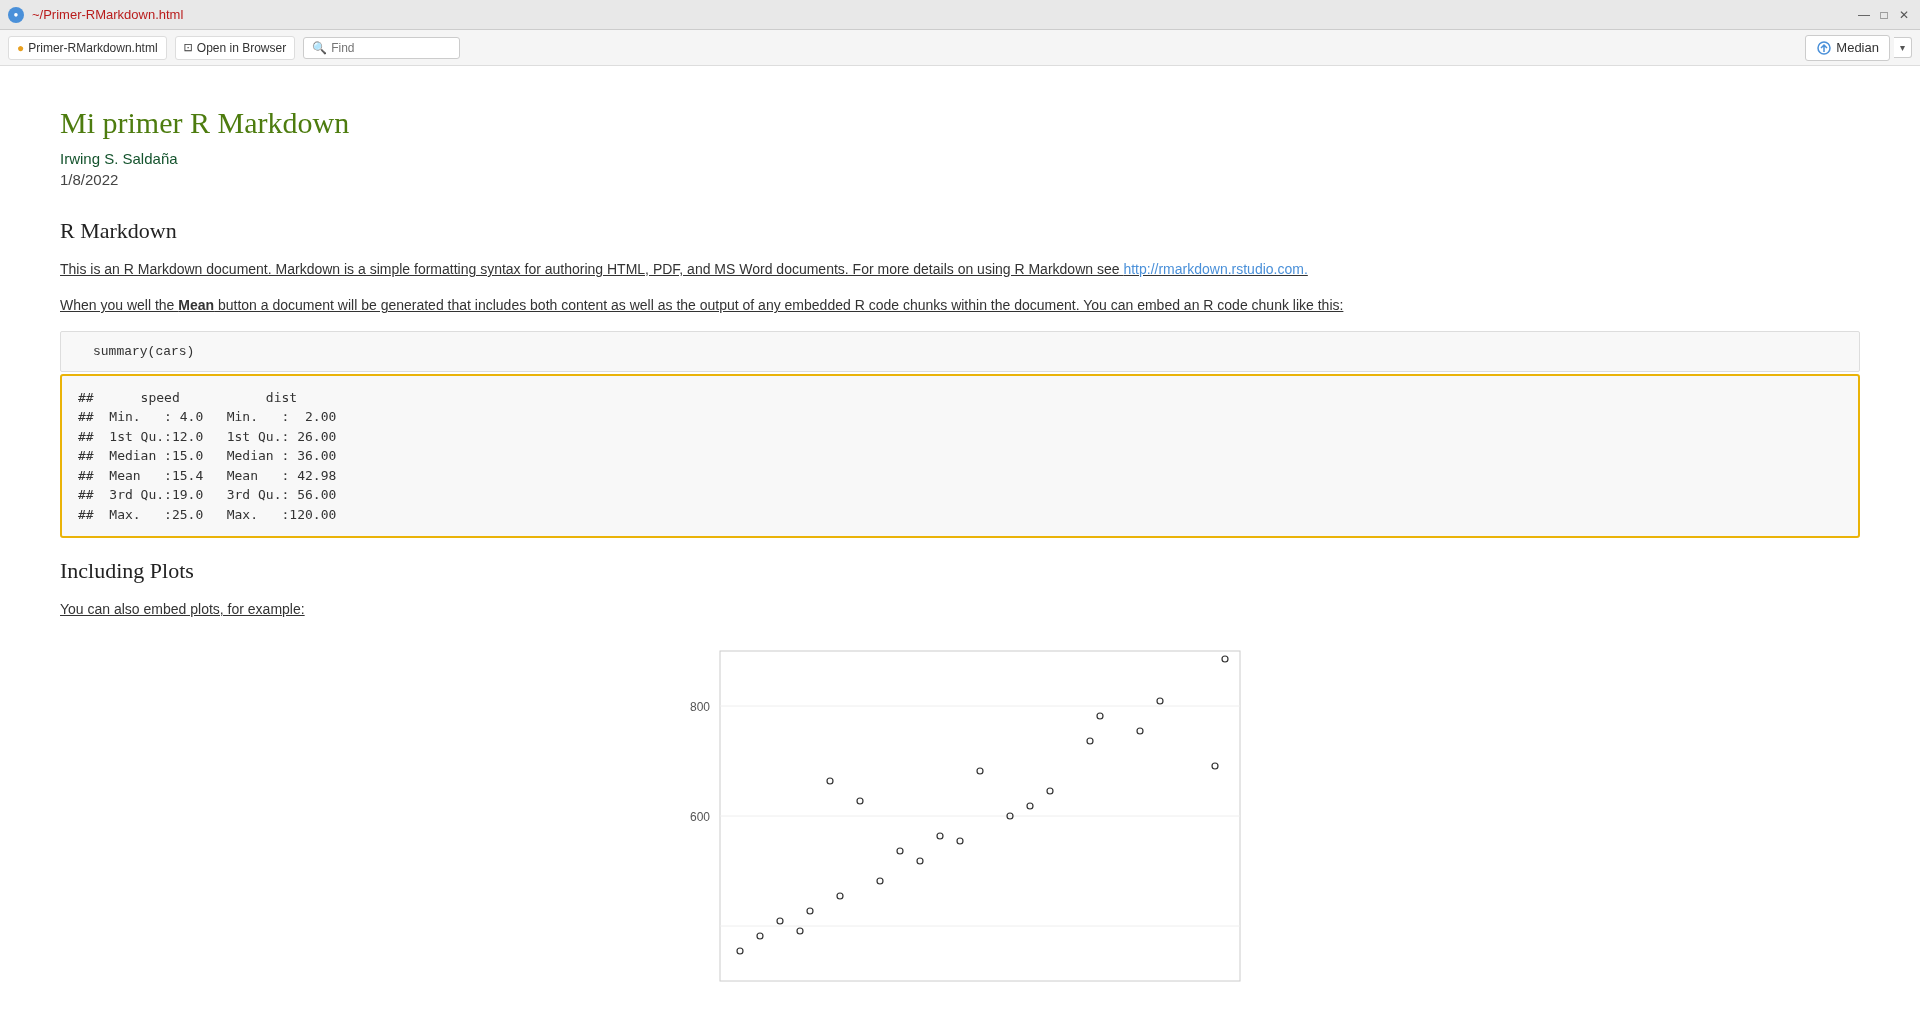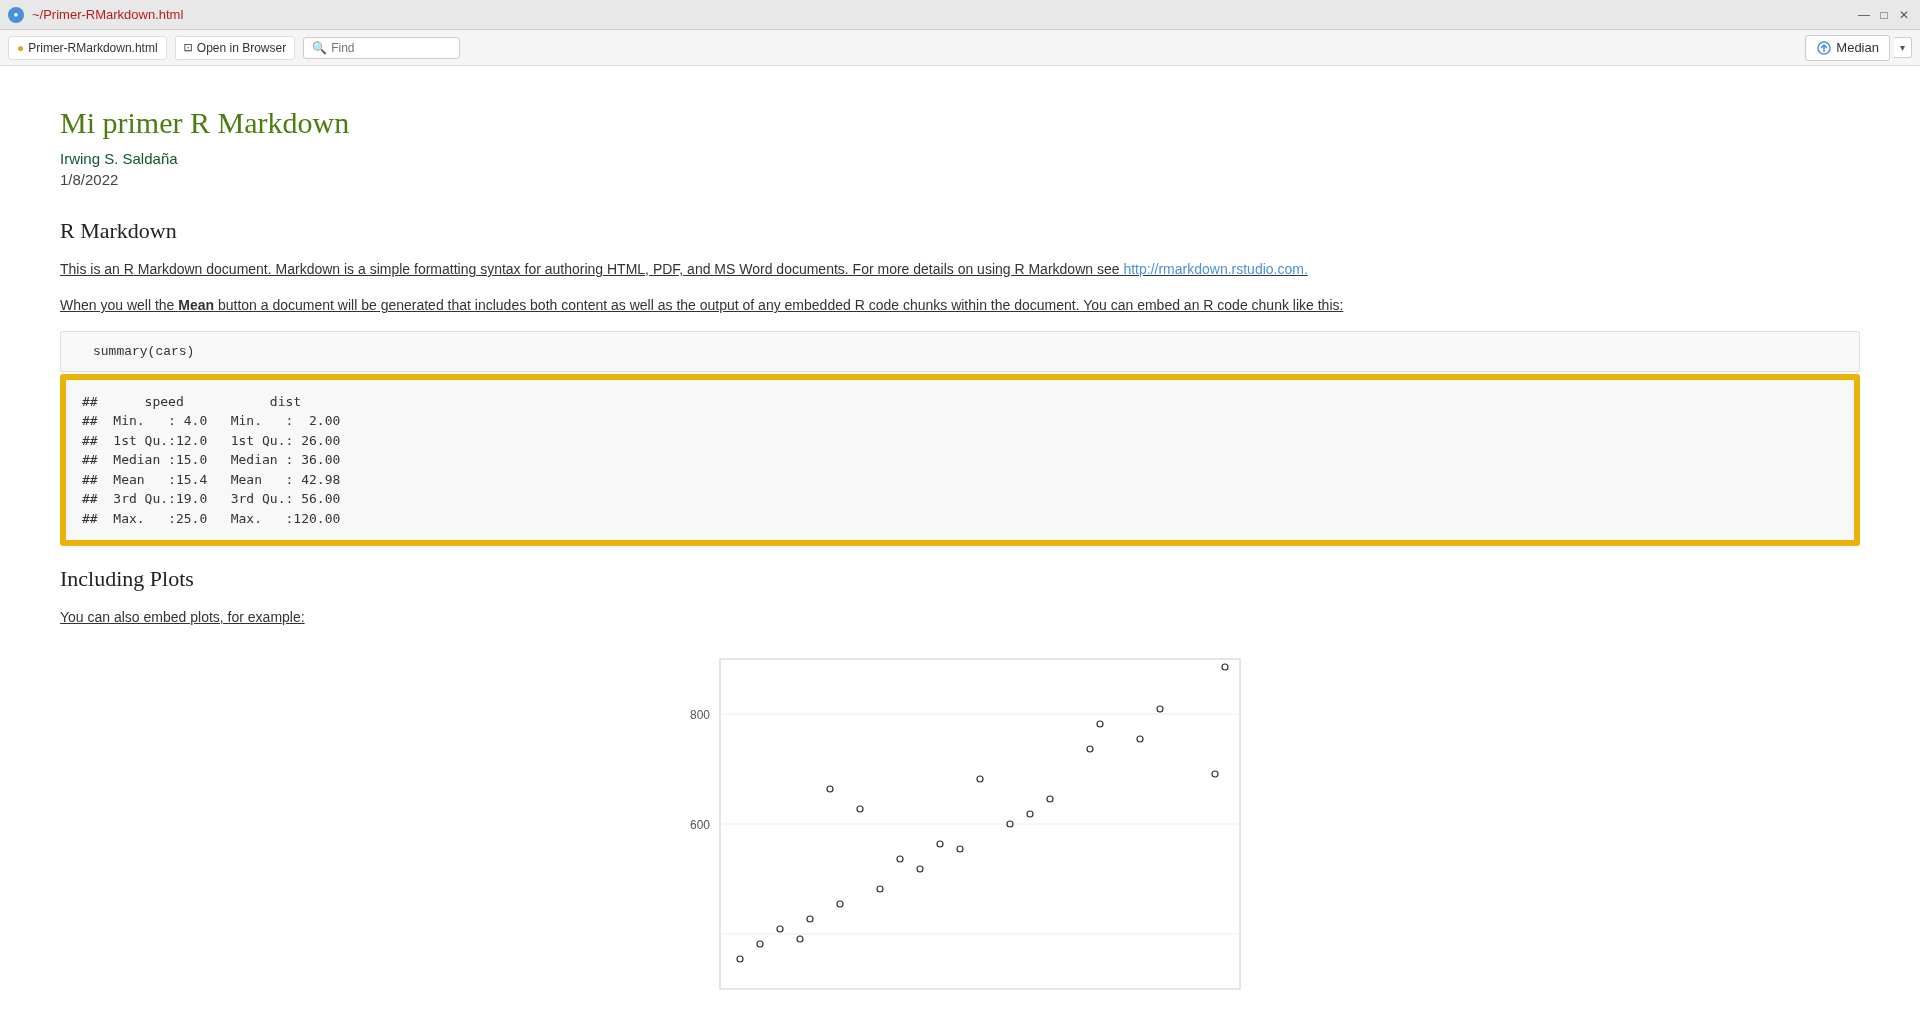--- a/index.html
+++ b/index.html
@@ -212,21 +212,21 @@
       border-radius: 2px;
       padding: 12px 32px;
       font-family: 'Courier New', Courier, monospace;
       font-size: 13px;
       color: #333;
       margin-bottom: 2px;
     }
 
     .output-block {
       background: #f8f8f8;
-      border: 6px solid #eab308;
+      border: 2px solid #eab308;
       border-radius: 3px;
       padding: 12px 16px;
       font-family: 'Courier New', Courier, monospace;
       font-size: 13px;
       color: #333;
       margin-bottom: 20px;
       line-height: 1.5;
     }
 
     .output-block pre {

